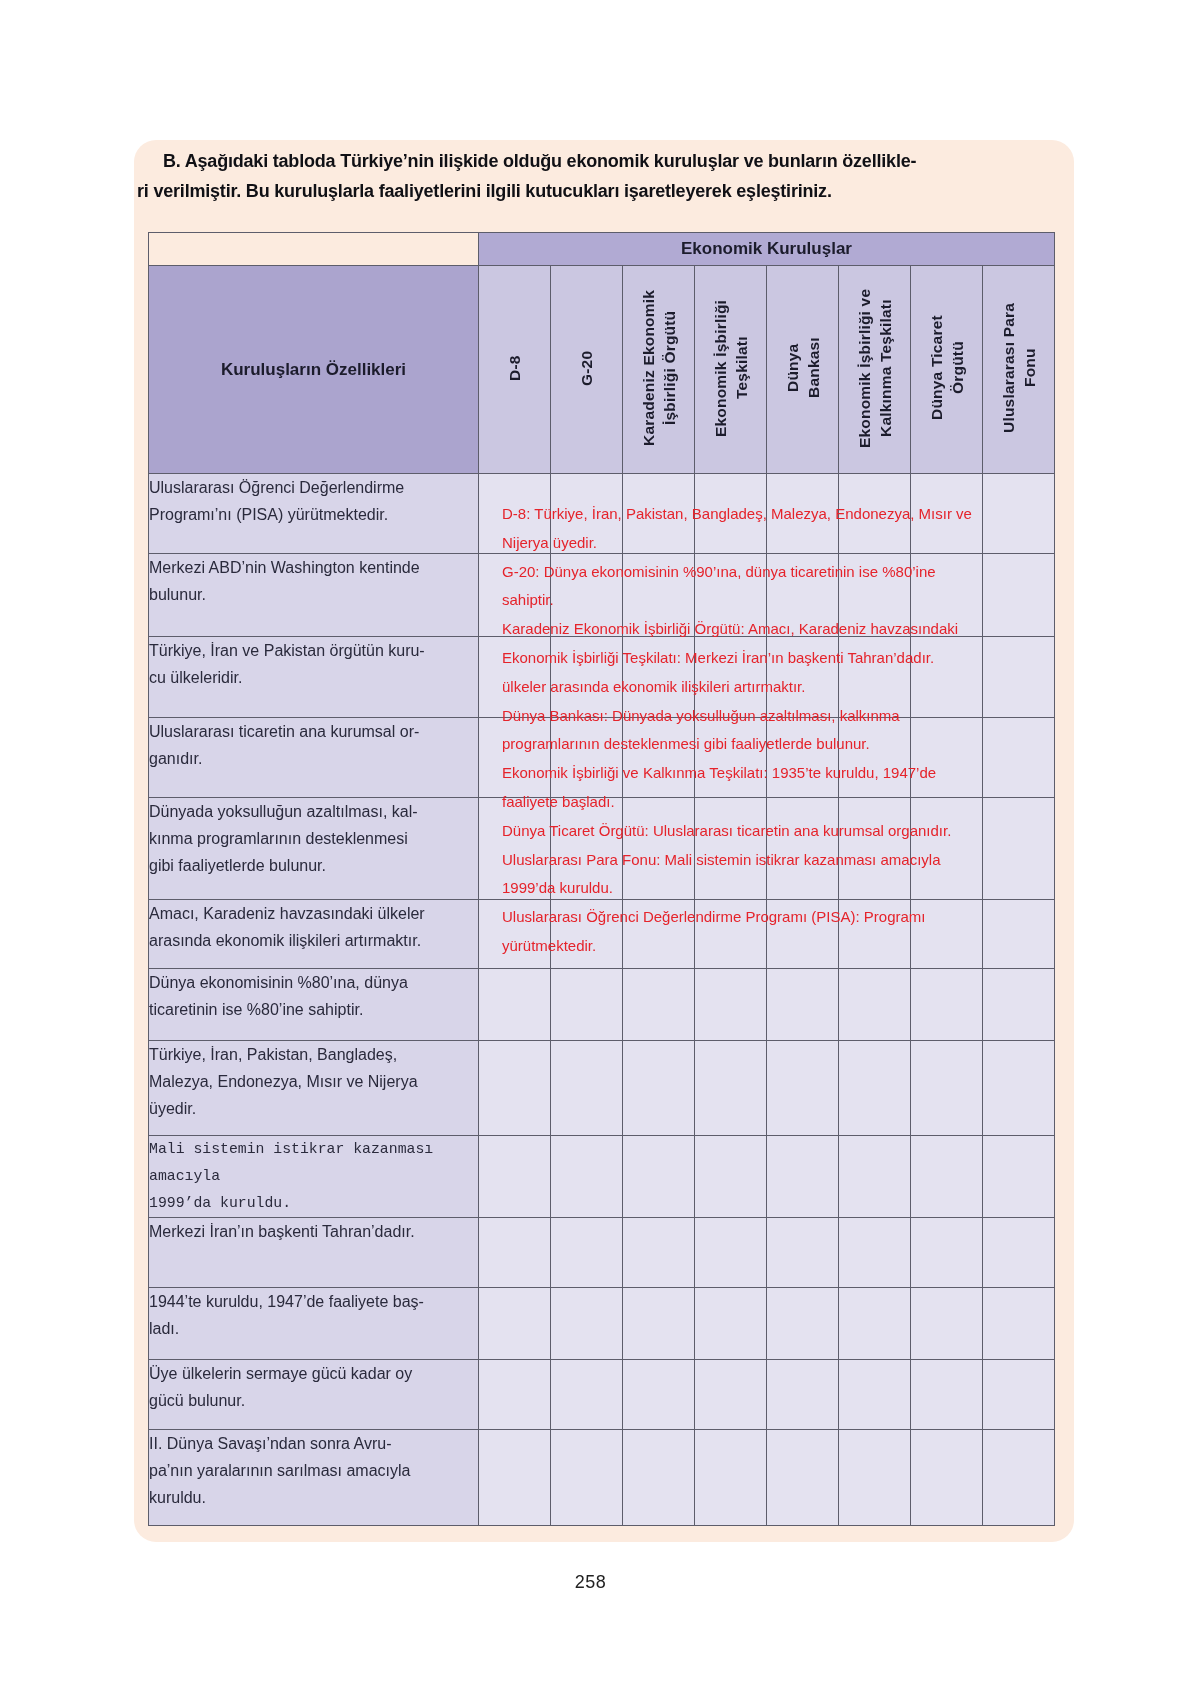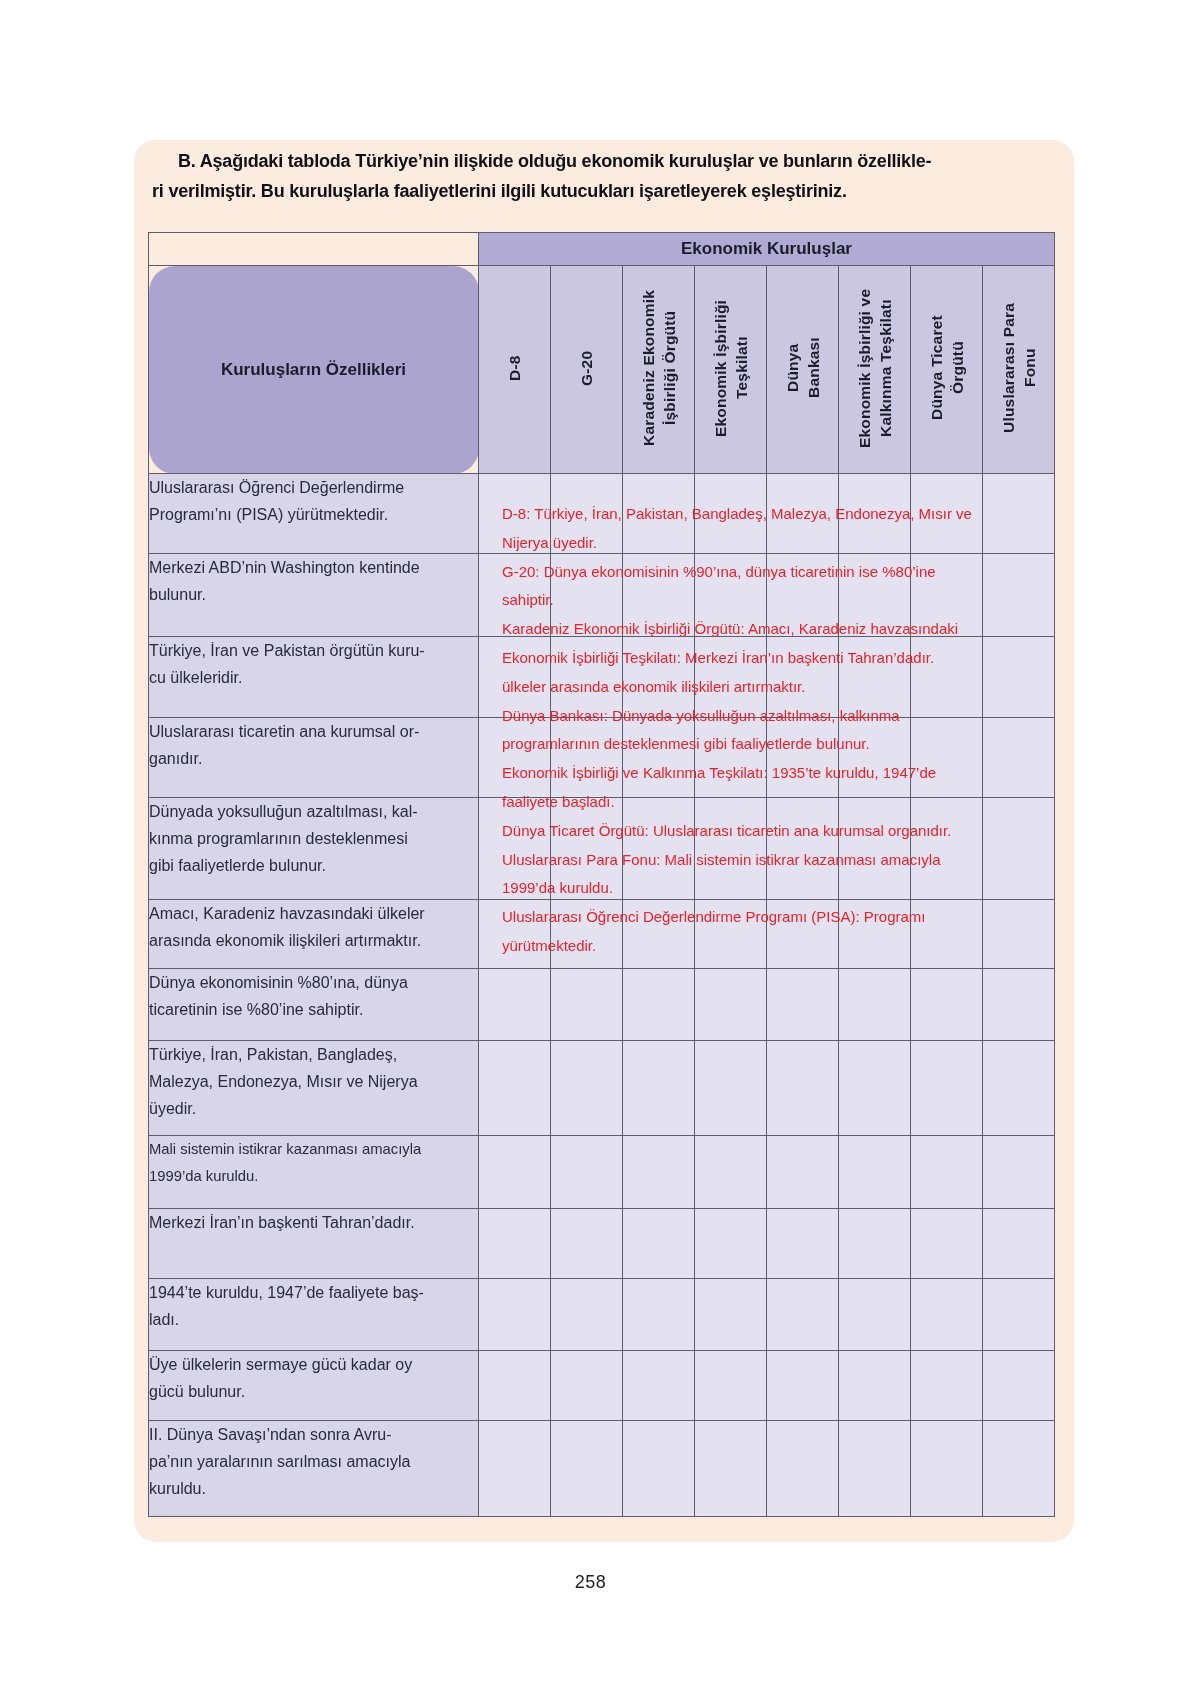--- a/index.html
+++ b/index.html
@@ -17,21 +17,21 @@
   html,body{margin:0;padding:0;background:#fff;}
   .page{
     position:relative;width:1181px;height:1683px;background:#ffffff;overflow:hidden;
     font-family:"Liberation Sans", sans-serif;
   }
   .panel{
     position:absolute;left:134px;top:140px;width:940px;height:1402px;
     background:var(--panel);border-radius:22px;
   }
   .heading{
-    position:absolute;left:152px;top:146px;width:908px;
+    position:absolute;left:137px;top:146px;width:908px;
     font-weight:bold;font-size:18px;line-height:30px;color:#101015;
     white-space:pre-line;text-indent:26px;letter-spacing:-0.2px;
   }
   table.match{
     position:absolute;left:148px;top:232px;
     border-collapse:collapse;table-layout:fixed;
   }
   table.match td{border:1px solid var(--border);padding:0;}
   td.corner{border:none;background:transparent;}
   td.banner{
@@ -40,29 +40,29 @@
   }
   td.colhead{background:var(--colhead);text-align:center;vertical-align:middle;}
   .vt{
     display:inline-block;writing-mode:vertical-rl;transform:rotate(180deg);
     white-space:pre-line;height:196px;text-align:center;
     font-weight:bold;font-size:15.5px;line-height:21px;color:var(--ink);
     letter-spacing:0.2px;
   }
   td.rowhead{
     background:var(--rowhead);text-align:center;vertical-align:middle;
-    font-weight:bold;font-size:17px;color:var(--ink);border-radius:26px;
+    font-weight:bold;font-size:17px;color:var(--ink);
   }
   td.feature{
     background:var(--feature);vertical-align:top;
     padding:10px 8px 0 10px;
     font-size:16px;line-height:27px;color:var(--bodyink);
     white-space:pre-line;
   }
-  td.feature.small{font-size:14.8px;}
+  td.feature.small{font-size:14.8px;font-family:Liberation Mono, monospace;}
   td.box{background:var(--box);}
   .answers{
     position:absolute;left:490px;top:500px;z-index:5;
     color:var(--accent);font-size:15px;line-height:28.8px;
     white-space:nowrap;pointer-events:none;margin-left:12px;
   }
   .pagenum{
     position:absolute;left:0;right:0;top:1572px;text-align:center;
     font-size:18px;color:#222;letter-spacing:0.5px;
   }

